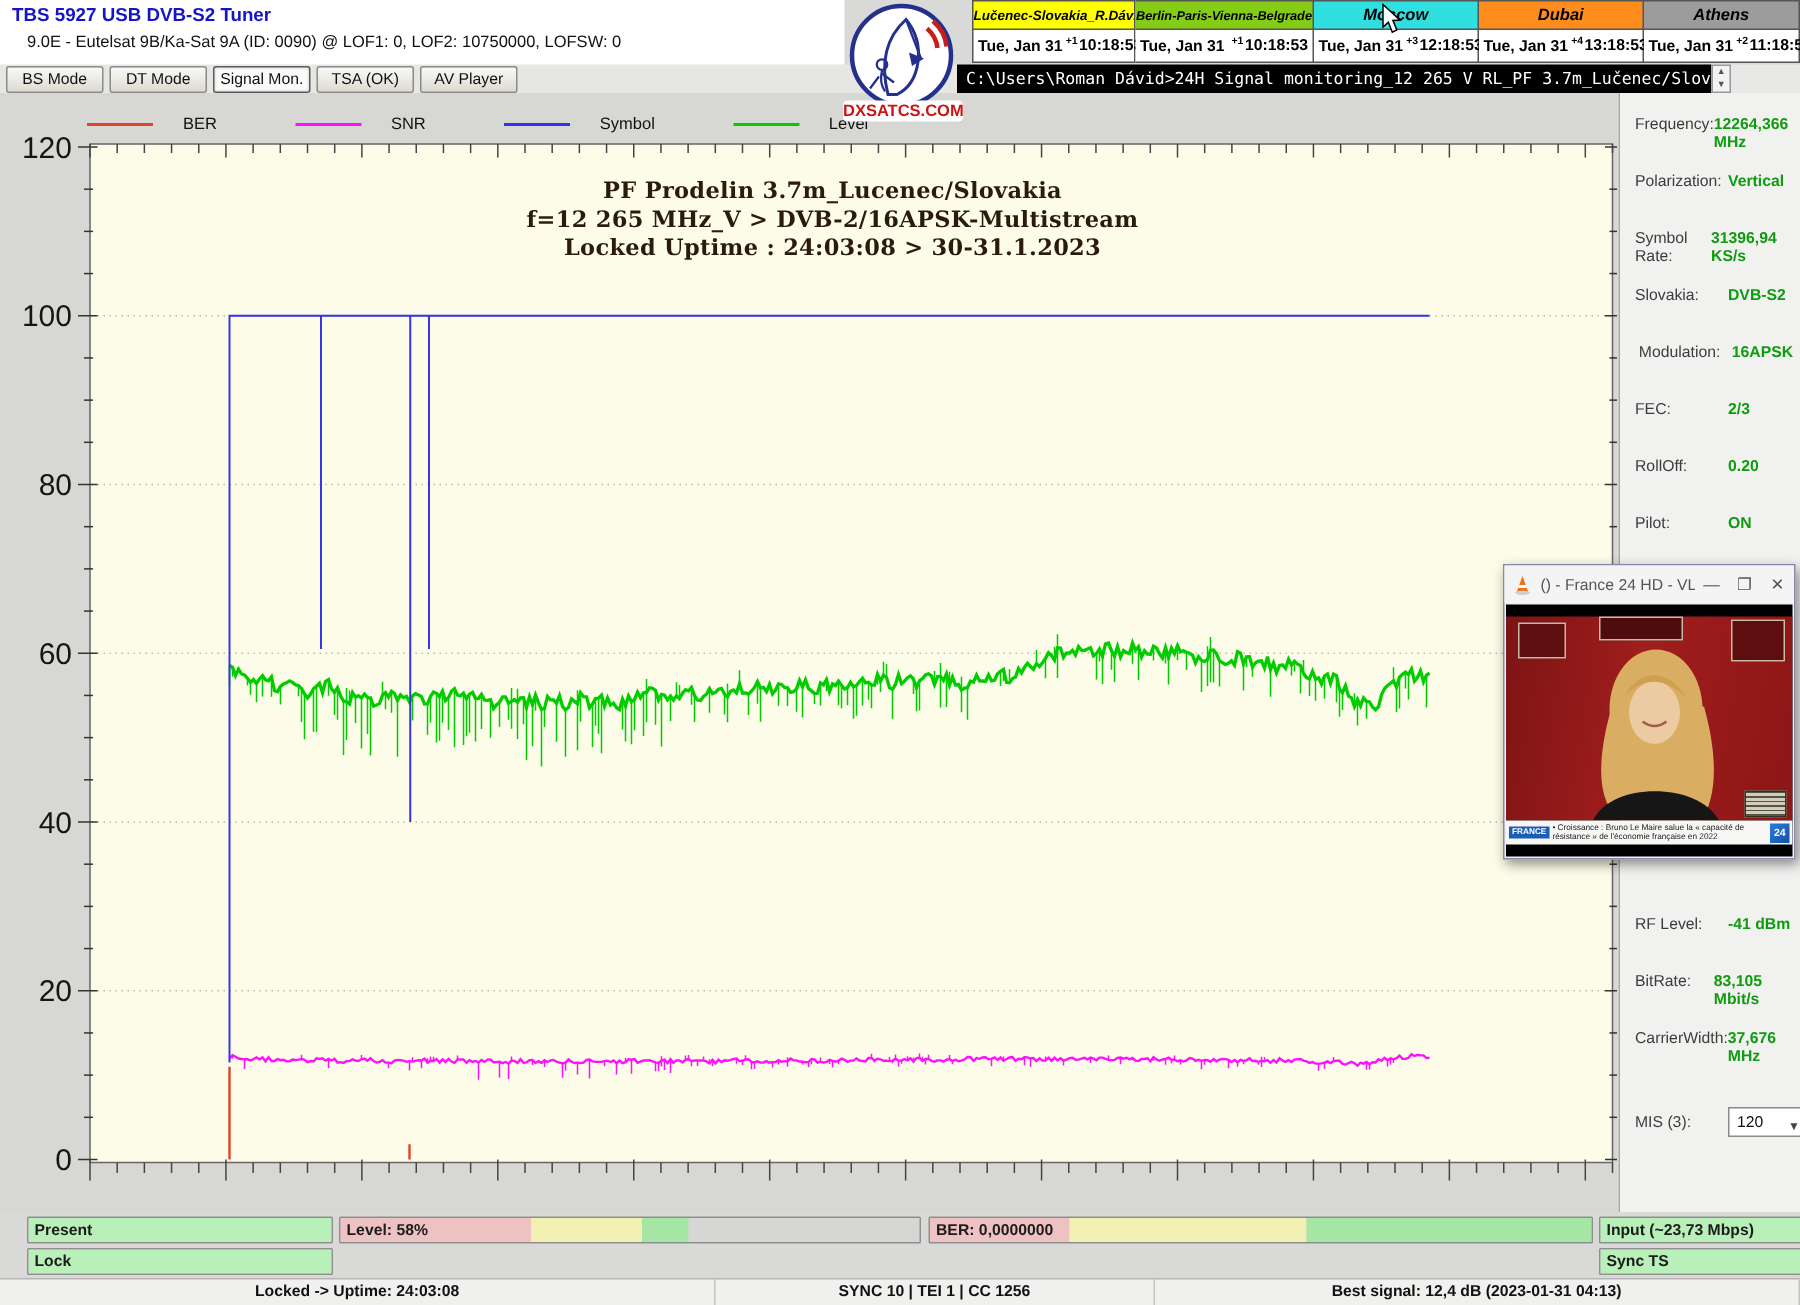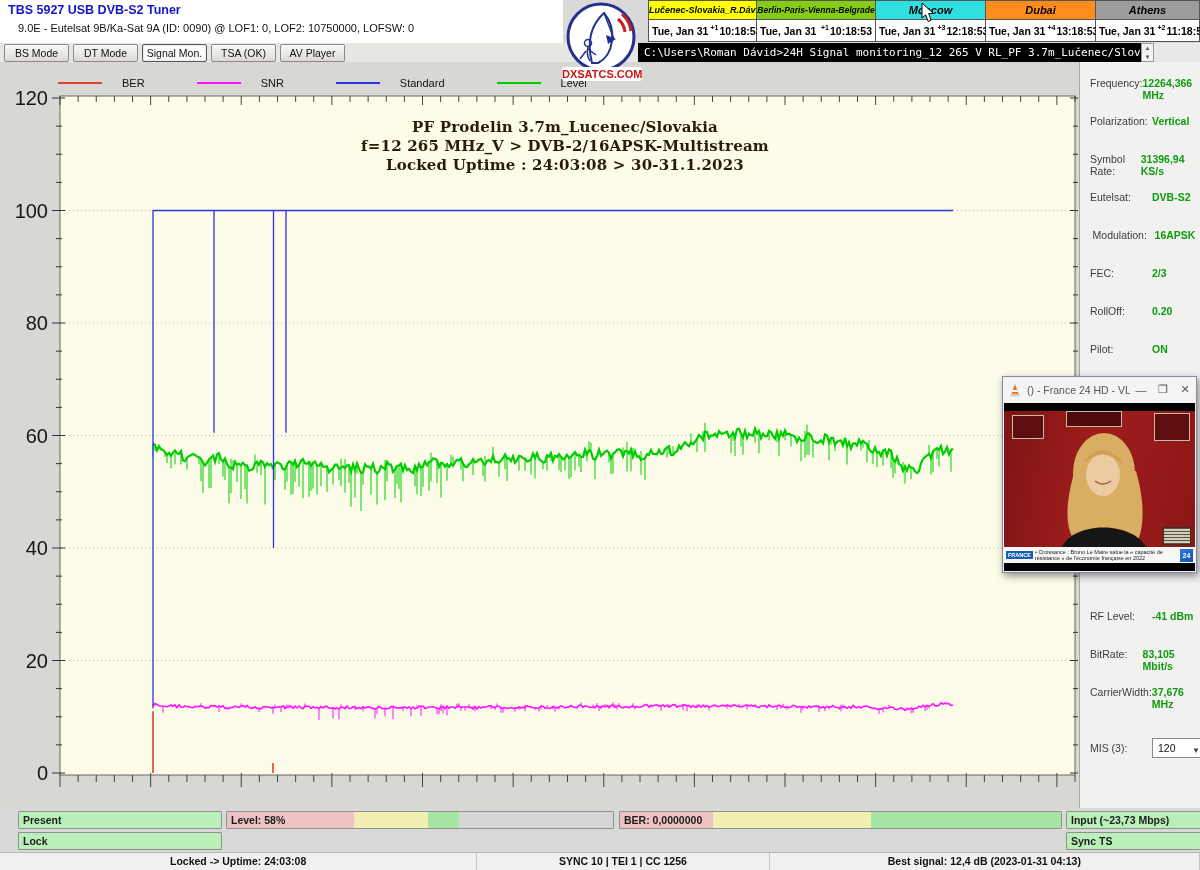--- a/index.html
+++ b/index.html
@@ -36,21 +36,21 @@
   
   .logo{left:562px;top:1px;width:80px;height:84px;z-index:30;}
   .logotext{position:absolute;left:0px;top:66px;width:80px;text-align:center;font-size:11px;font-weight:bold;color:#cc1414;background:#ffffff;border-radius:3px;padding:1px 0;}
 
   
   .chartpanel{left:0;top:62px;width:1078px;height:746px;background:#d7d7d4;}
   .legend{position:absolute;left:58px;top:15px;display:flex;gap:52px;align-items:center;}
   .leg-item{display:flex;align-items:center;gap:20px;}
   .leg-line{width:44px;height:0;border-top:2px solid;}
   .leg-lab{font-size:11px;color:#111;}
-  .annot{position:absolute;left:300px;top:56px;width:530px;text-align:center;
+  .annot{position:absolute;left:290px;top:56px;width:530px;text-align:center;
          font-family:"DejaVu Serif","Liberation Serif",serif;font-weight:bold;font-size:15px;
          color:#2a1c08;line-height:19px;letter-spacing:.2px;}
 
   
   .rightpanel{left:1079px;top:62px;width:121px;height:746px;background:#f1f1f0;border-left:1px solid #a9a9a7;box-sizing:border-box;}
   .prow{position:absolute;left:10px;width:108px;display:flex;}
   .plab{font-size:10.5px;color:#3c3c3c;width:62px;}
   .pval{font-size:10.5px;font-weight:bold;color:#0f9b0f;}
   .misbox{position:absolute;left:62px;top:-4px;width:52px;height:20px;background:#fff;border:1px solid #8a8a8a;
           font-size:10.5px;color:#111;line-height:18px;padding-left:5px;box-sizing:border-box;}
@@ -155,21 +155,21 @@
       <div class="leg-item">
         <span class="leg-line" style="border-color: rgb(224, 68, 44);"></span>
         <span class="leg-lab">BER</span>
       </div>
       <div class="leg-item">
         <span class="leg-line" style="border-color: rgb(255, 16, 255);"></span>
         <span class="leg-lab">SNR</span>
       </div>
       <div class="leg-item">
         <span class="leg-line" style="border-color: rgb(50, 50, 232);"></span>
-        <span class="leg-lab">Standard</span>
+        <span class="leg-lab">Symbol</span>
       </div>
       <div class="leg-item">
         <span class="leg-line" style="border-color: rgb(0, 204, 0);"></span>
         <span class="leg-lab">Level</span>
       </div>
     </div>
   <svg id="chart" width="1078" height="746">
       <rect x="60" y="34" width="1015" height="679" fill="#fcfce9" stroke="#666" stroke-width="1"></rect>
       <line x1="61" y1="598.5" x2="1074" y2="598.5" stroke="#b9b9a8" stroke-width="1" stroke-dasharray="1 3"></line>
       <line x1="61" y1="486" x2="1074" y2="486" stroke="#b9b9a8" stroke-width="1" stroke-dasharray="1 3"></line>
@@ -368,21 +368,21 @@
     </div>
     <div class="prow" style="top: 53px;">
       <span class="plab">Polarization:</span>
       <span class="pval">Vertical</span>
     </div>
     <div class="prow" style="top: 91px;">
       <span class="plab">Symbol Rate:</span>
       <span class="pval">31396,94 KS/s</span>
     </div>
     <div class="prow" style="top: 129px;">
-      <span class="plab">Eutelsat:</span>
+      <span class="plab">Slovakia:</span>
       <span class="pval">DVB-S2</span>
     </div>
     <div class="prow" style="top: 167px; justify-content: center;">
       <span class="plab">Modulation:</span>
       <span class="pval">16APSK</span>
     </div>
     <div class="prow" style="top: 205px;">
       <span class="plab">FEC:</span>
       <span class="pval">2/3</span>
     </div>

